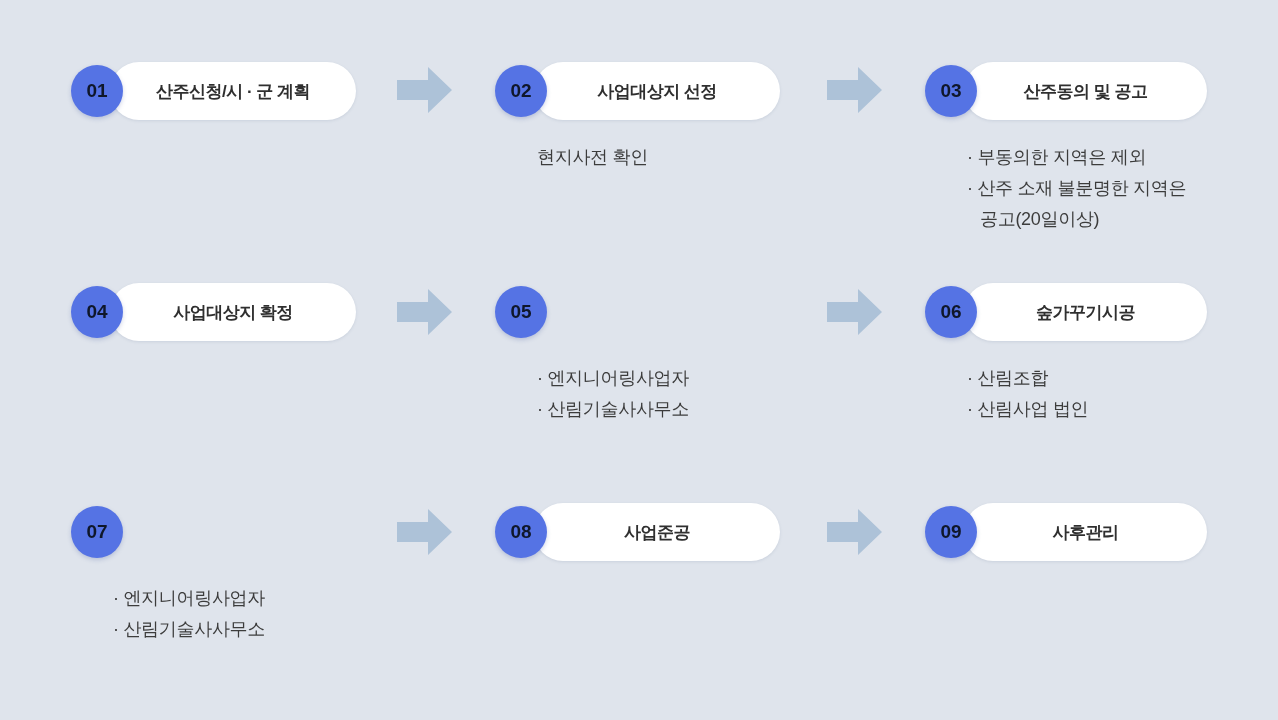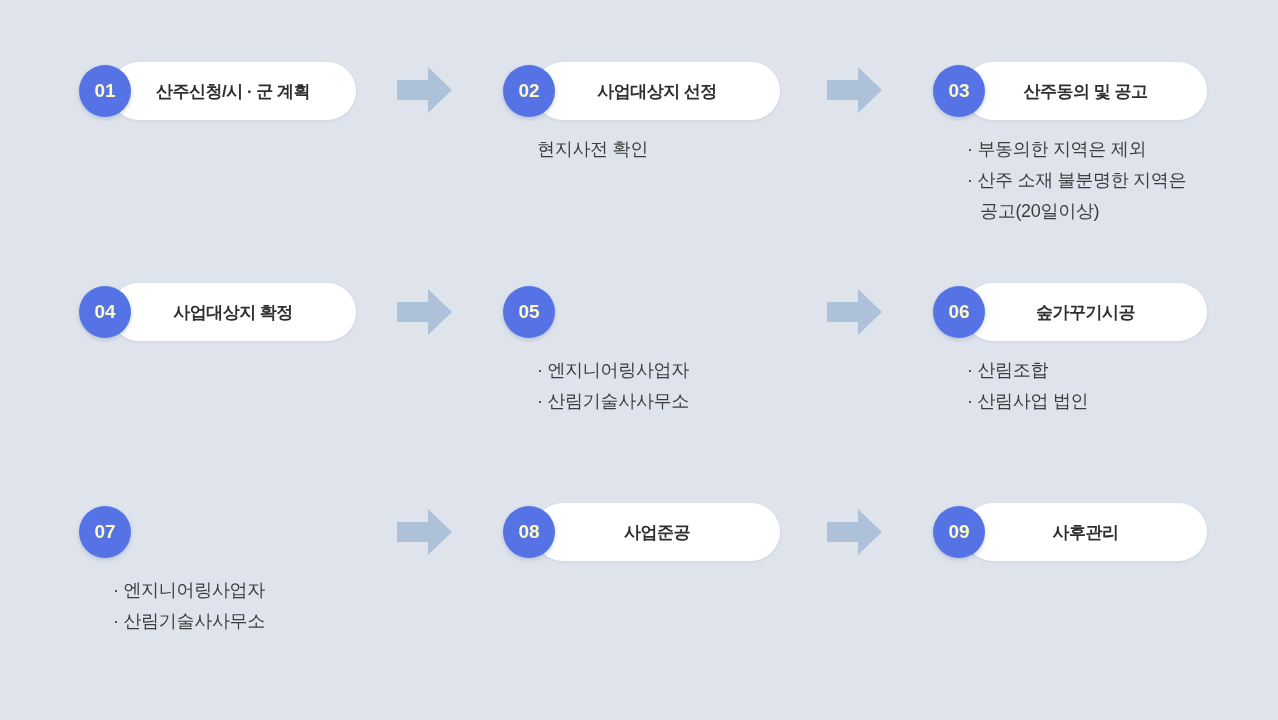--- a/index.html
+++ b/index.html
@@ -24,29 +24,29 @@
   .pill{
     position:absolute;left:42px;right:0;top:0;bottom:0;
     background:var(--pill);
     border-radius:29px;
     display:flex;align-items:center;justify-content:center;
     font-size:17px;font-weight:bold;color:var(--title);
     letter-spacing:-0.5px;
     box-shadow:0 1px 3px rgba(110,125,155,0.18);
   }
   .num{
-    position:absolute;left:11px;top:3px;
+    position:absolute;left:3px;top:3px;
     width:52px;height:52px;border-radius:50%;
-    background:var(--circle);color:#fef9c3;
+    background:var(--circle);color:#0f172a;
     display:flex;align-items:center;justify-content:center;
     font-size:19px;font-weight:bold;
     z-index:2;
     box-shadow:0 2px 4px rgba(70,90,160,0.25);
   }
-  .notes{margin:14px 0 0 45px;font-size:18px;line-height:31px;color:var(--note);letter-spacing:-0.3px;}
+  .notes{margin:22px 0 0 45px;font-size:18px;line-height:31px;color:var(--note);letter-spacing:-0.3px;}
   .note.cont{padding-left:13px;}
   .arrow{position:absolute;width:55px;height:46px;}
   .arrow svg{display:block;width:55px;height:46px;}
 </style>
 </head>
 <body>
 
 <div class="stage">
 
   <div class="step" style="left:68px;top:62px">

